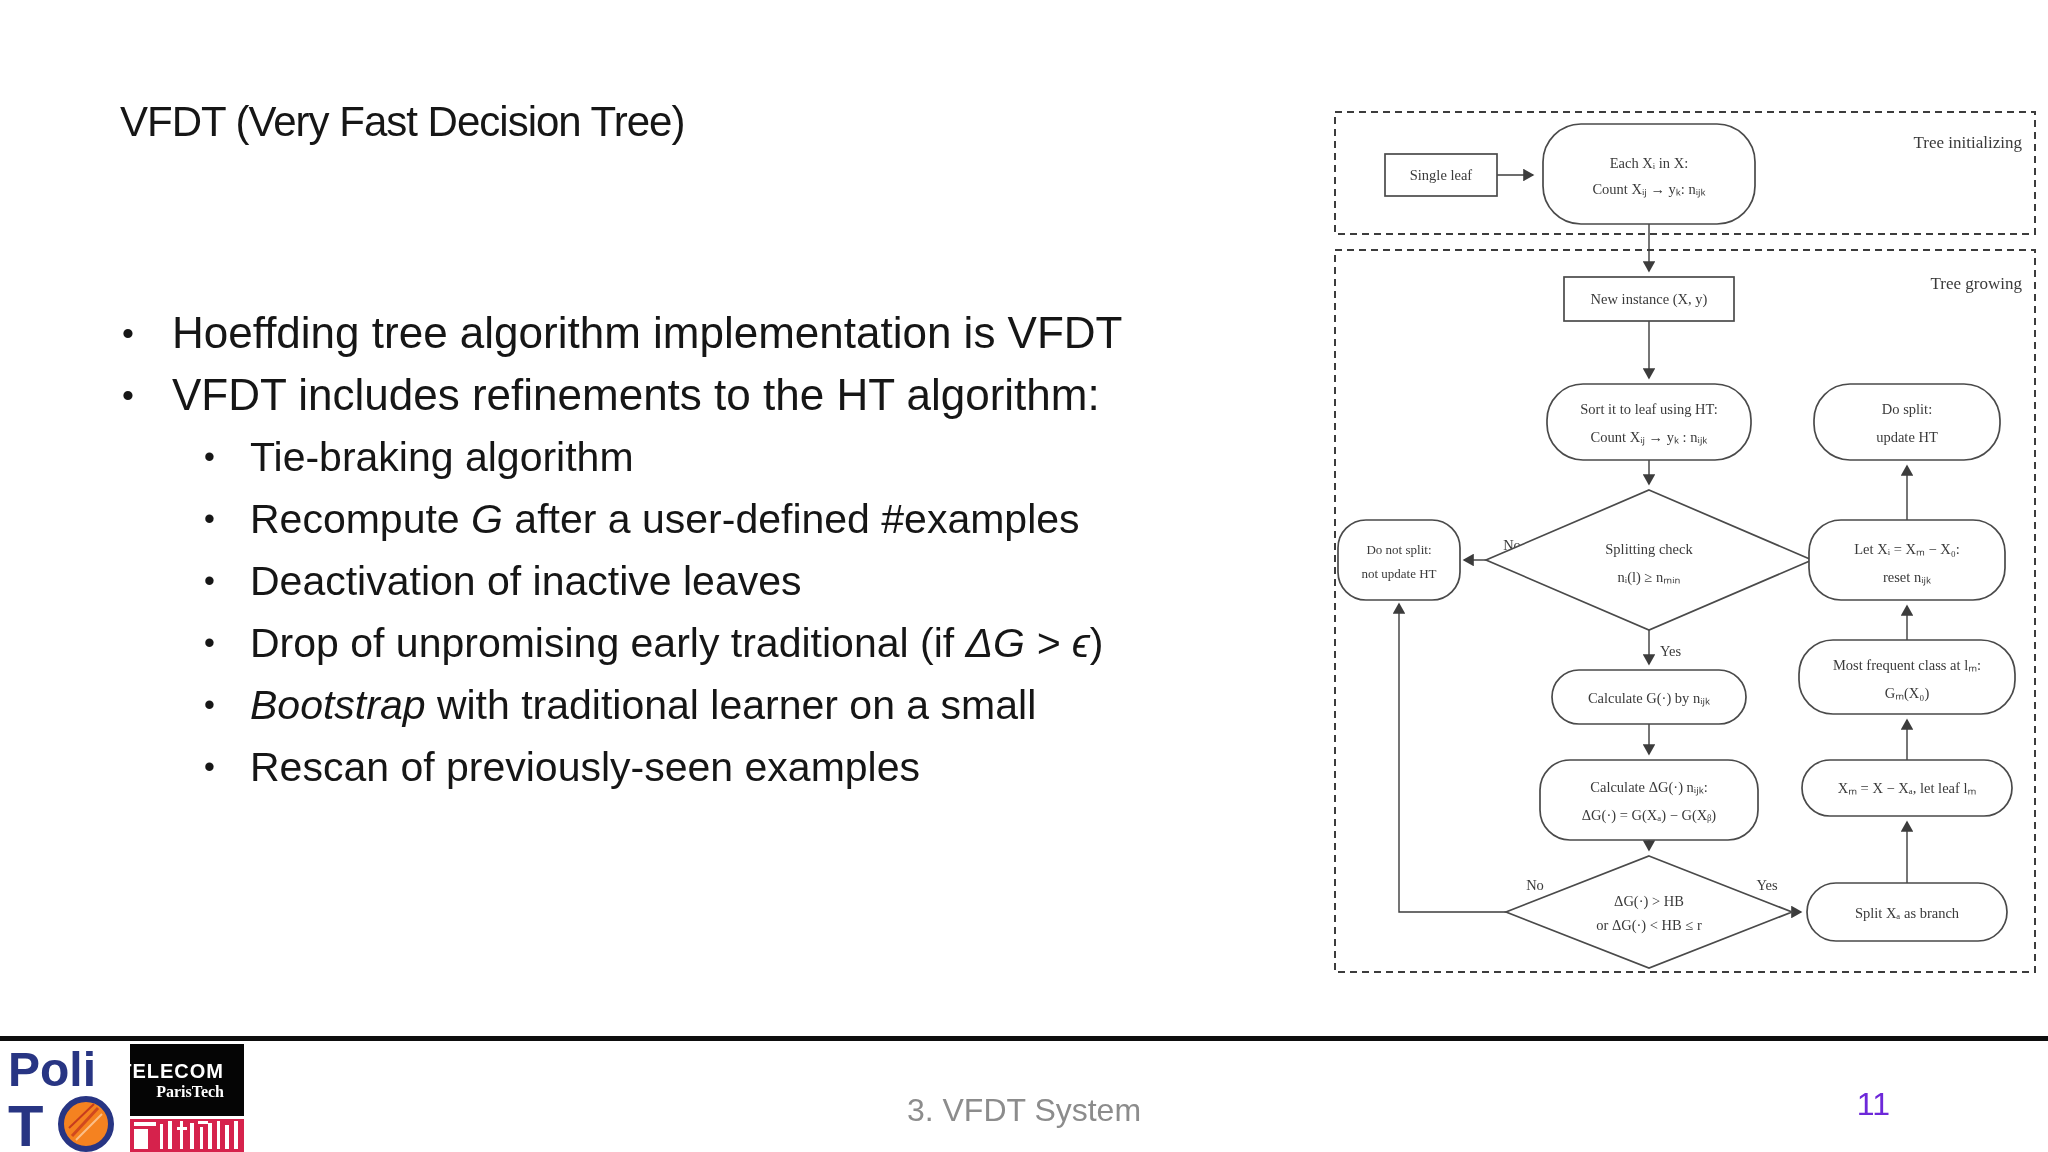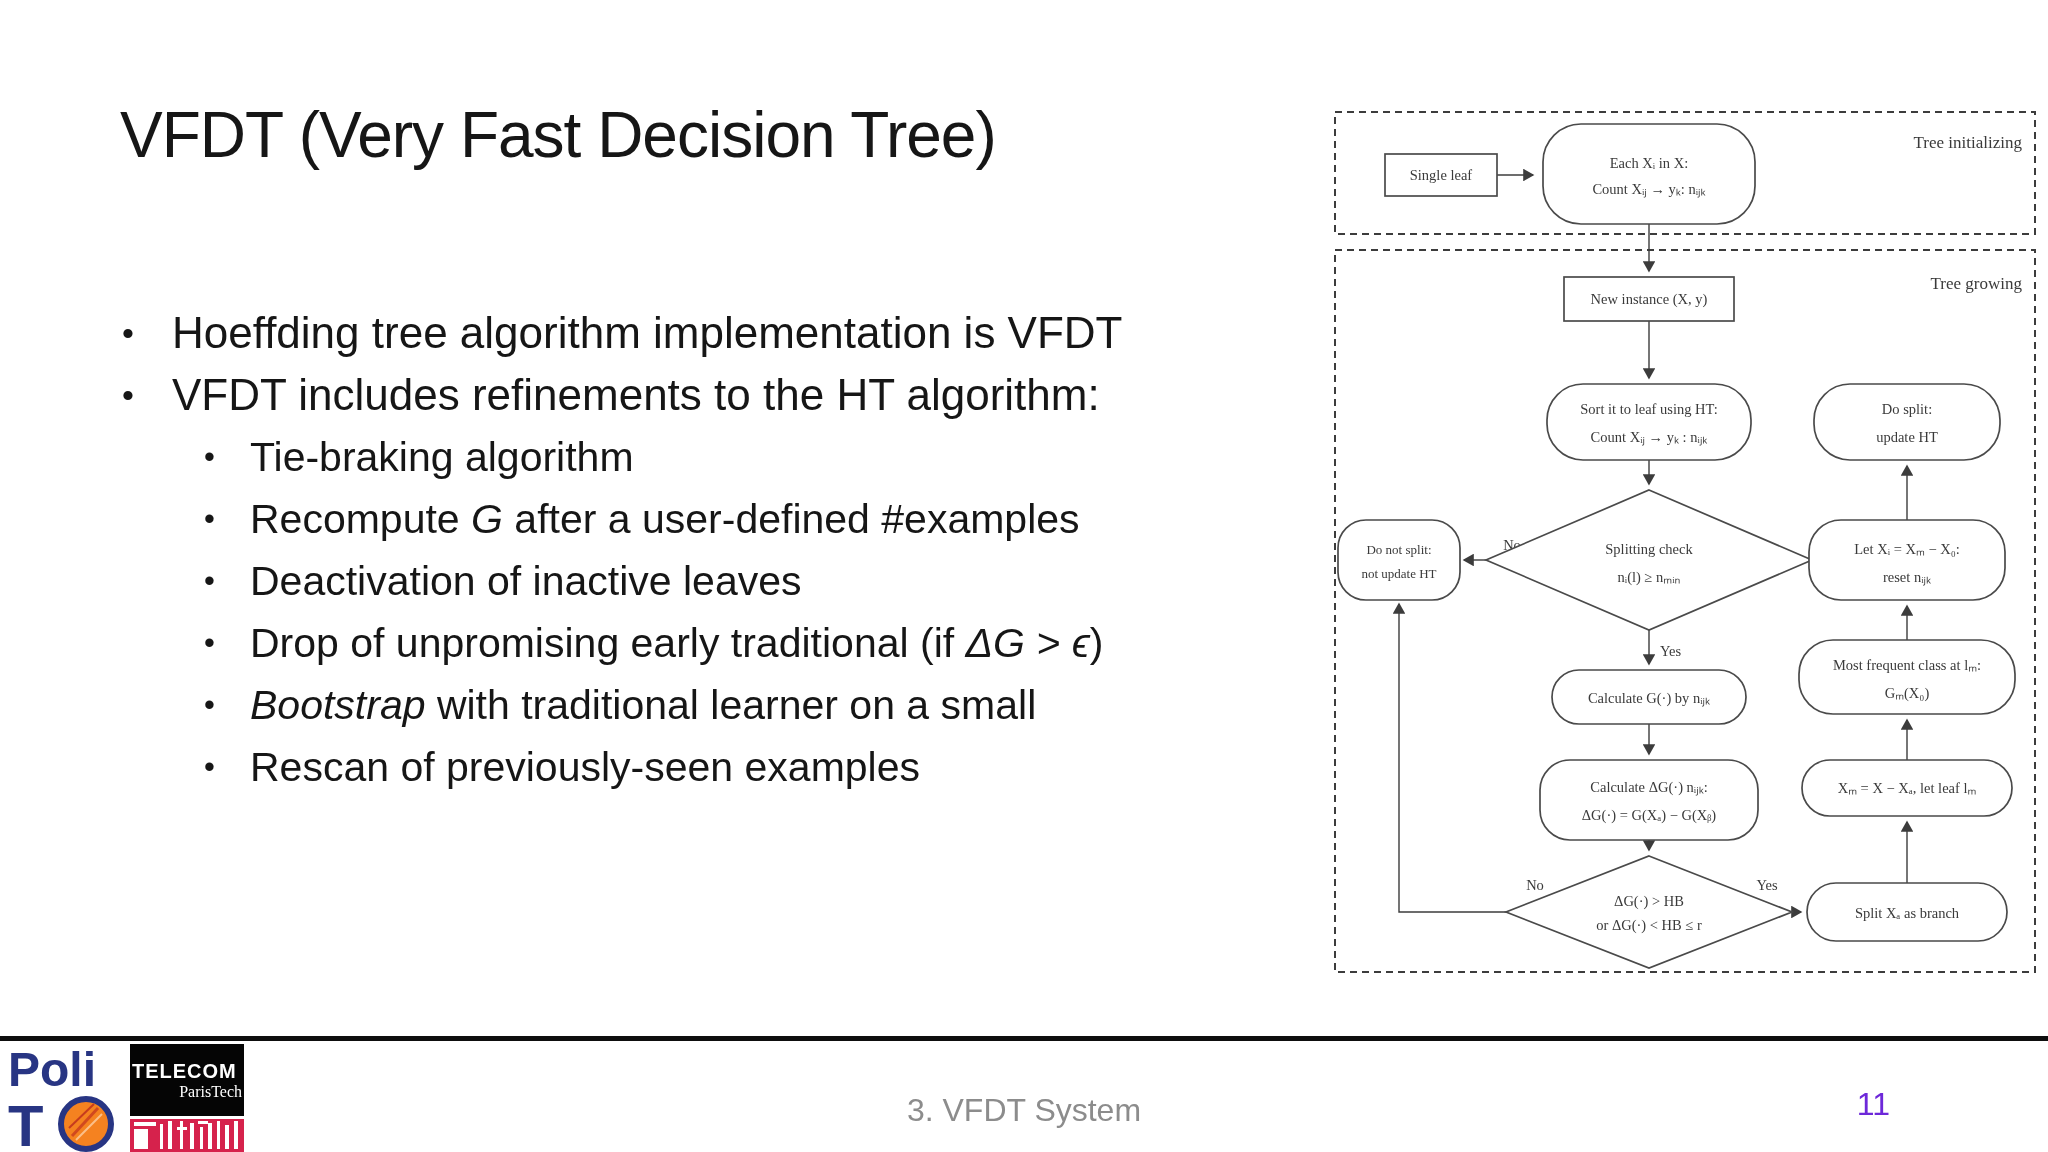--- a/index.html
+++ b/index.html
@@ -3,21 +3,21 @@
 <meta charset="utf-8">
 <style>
   * { margin:0; padding:0; box-sizing:border-box; }
   html,body { width:2048px; height:1152px; }
   body {
     position:relative; overflow:hidden; background:#ffffff;
     font-family:"Liberation Sans", sans-serif; color:#111;
   }
   .title {
     position:absolute; left:120px; top:98px;
-    font-size:64px; font-weight:400; color:#161616; letter-spacing:-1px;
+    font-size:42px; font-weight:400; color:#161616; letter-spacing:-1px;
   }
   .bullets {
     position:absolute; left:122px; top:302px; width:1200px;
     font-size:44px; color:#161616;
   }
   .bullet { display:flex; line-height:62px; }
   .bullet .marker { width:50px; flex:0 0 50px; font-size:34px; }
   .bullet.level2 { margin-left:82px; font-size:41px; }
   .bullet.level2 .marker { flex:0 0 46px; width:46px; font-size:31px; }
   .bullet .btext { flex:1; }
@@ -37,24 +37,24 @@
   .footer-section {
     position:absolute; left:50%; transform:translateX(-50%); top:1086px;
     font-size:32px; color:#8c8c8c;margin-top:6px;
   }
   .footer-page { position:absolute; right:158px; top:1086px; font-size:32px; color:#6d28d9; }
 
   .logo-polito { position:absolute; left:6px; top:1046px; width:118px; height:106px; }
   .logo-telecom { position:absolute; left:130px; top:1044px; width:114px; height:108px; }
   .telecom-black {
     width:114px; height:72px; background:#050505; color:#fff;
-    display:flex; flex-direction:column; justify-content:center; padding:4px 2px;
+    display:flex; flex-direction:column; justify-content:center; padding:4px 20px;align-items:flex-end;
   }
   .telecom-black .t1 { font-size:20px; font-weight:700; letter-spacing:1px; }
-  .telecom-black .t2 { font-size:16px; text-align:right; font-family:"Liberation Serif", serif; }
+  .telecom-black .t2 { font-size:16px; text-align:right; font-family:"Liberation Serif", serif;font-weight:bold; }
   .telecom-red { margin-top:3px; width:114px; height:33px; }
 </style>
 </head>
 <body>
 
 <h1 class="title">VFDT (Very Fast Decision Tree)</h1>
 
 <div class="bullets">
     <div class="bullet level1">
       <span class="marker">•</span>

